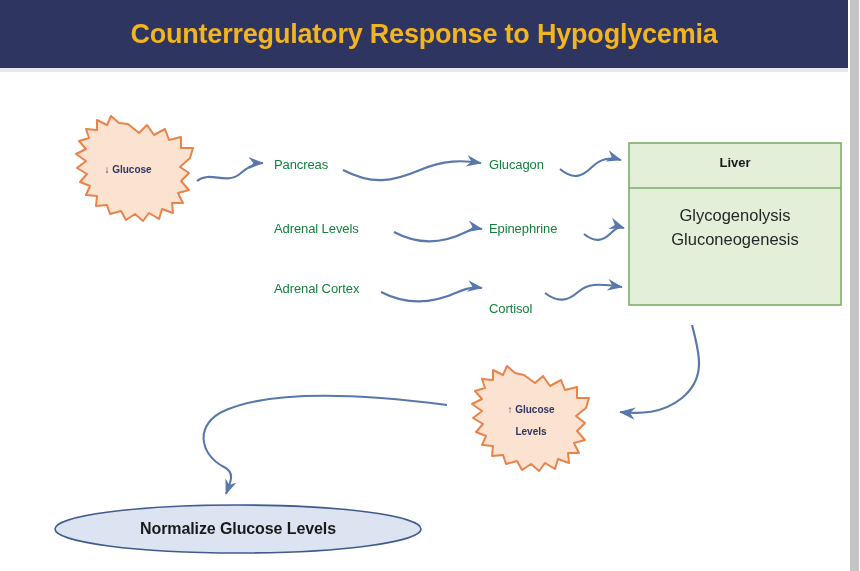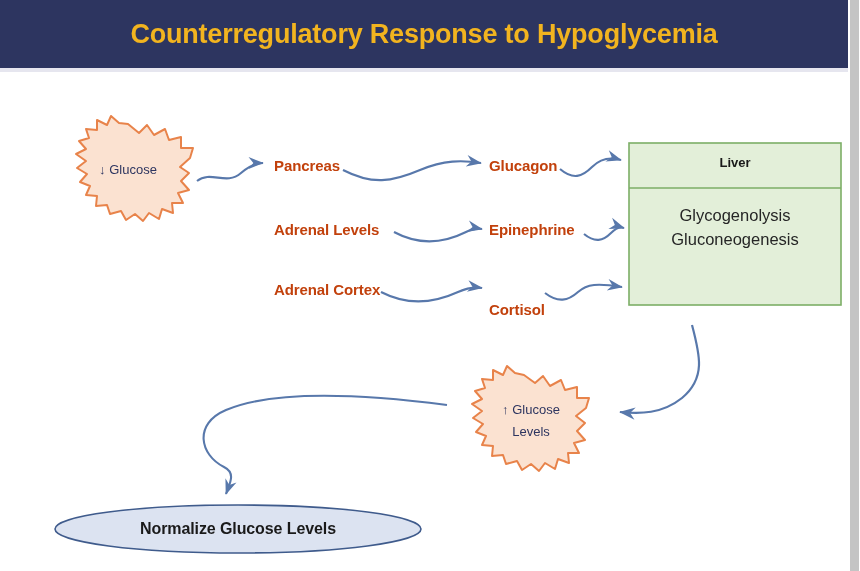--- a/index.html
+++ b/index.html
@@ -70,31 +70,31 @@
   .canvas {
     position: absolute;
     left: 0;
     top: 0;
     width: 860px;
     height: 571px;
   }
   
   .lbl {
     position: absolute;
-    font-size: 15px;
-    font-weight: bold;
-    color: #c2410c;
+    font-size: 13px;
+    font-weight: normal;
+    color: #15803d;
     white-space: nowrap;
     letter-spacing: -0.1px;
   }
   .burst-text {
     position: absolute;
     text-align: center;
-    font-size: 13px;
-    font-weight: normal;
+    font-size: 10px;
+    font-weight: bold;
     color: #2d3560;
     line-height: 20px;
     white-space: nowrap;
   }
   .liver-title {
     position: absolute;
     width: 212px;
     text-align: center;
     font-size: 13px;
     font-weight: bold;

